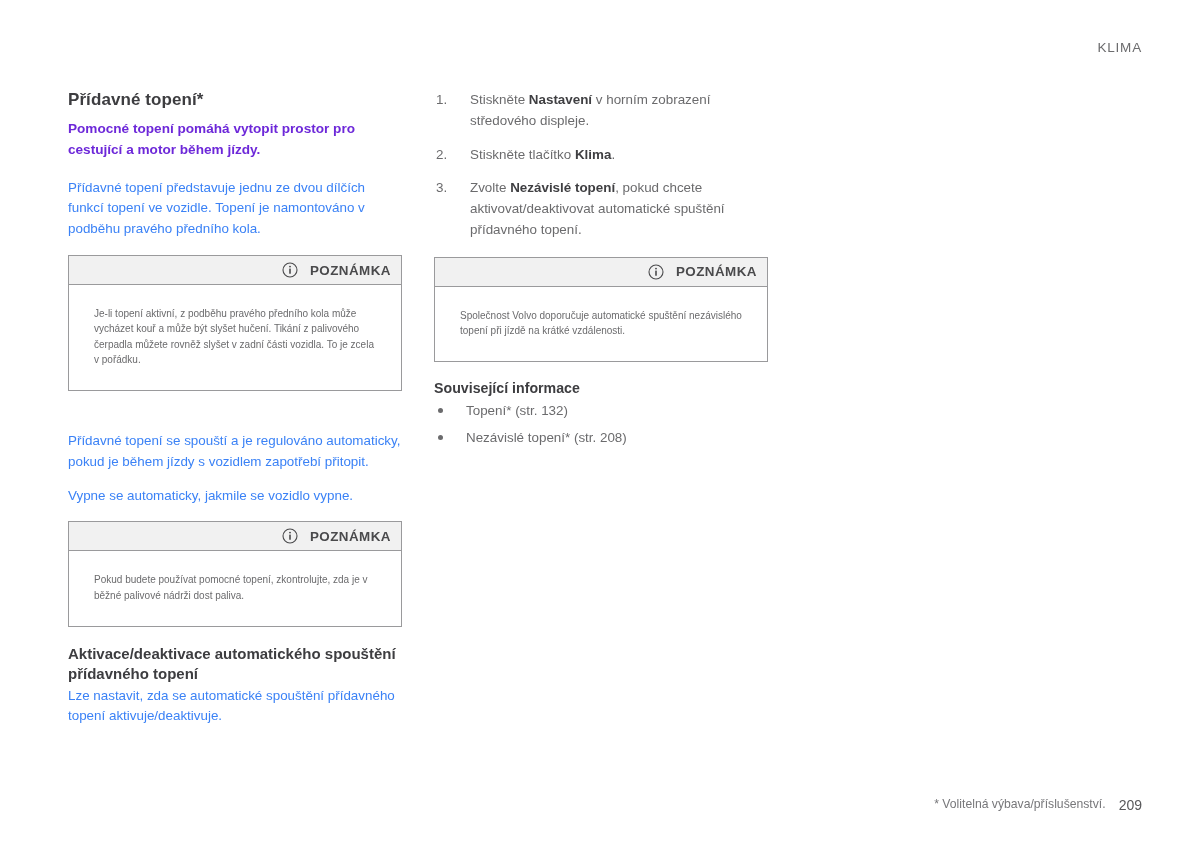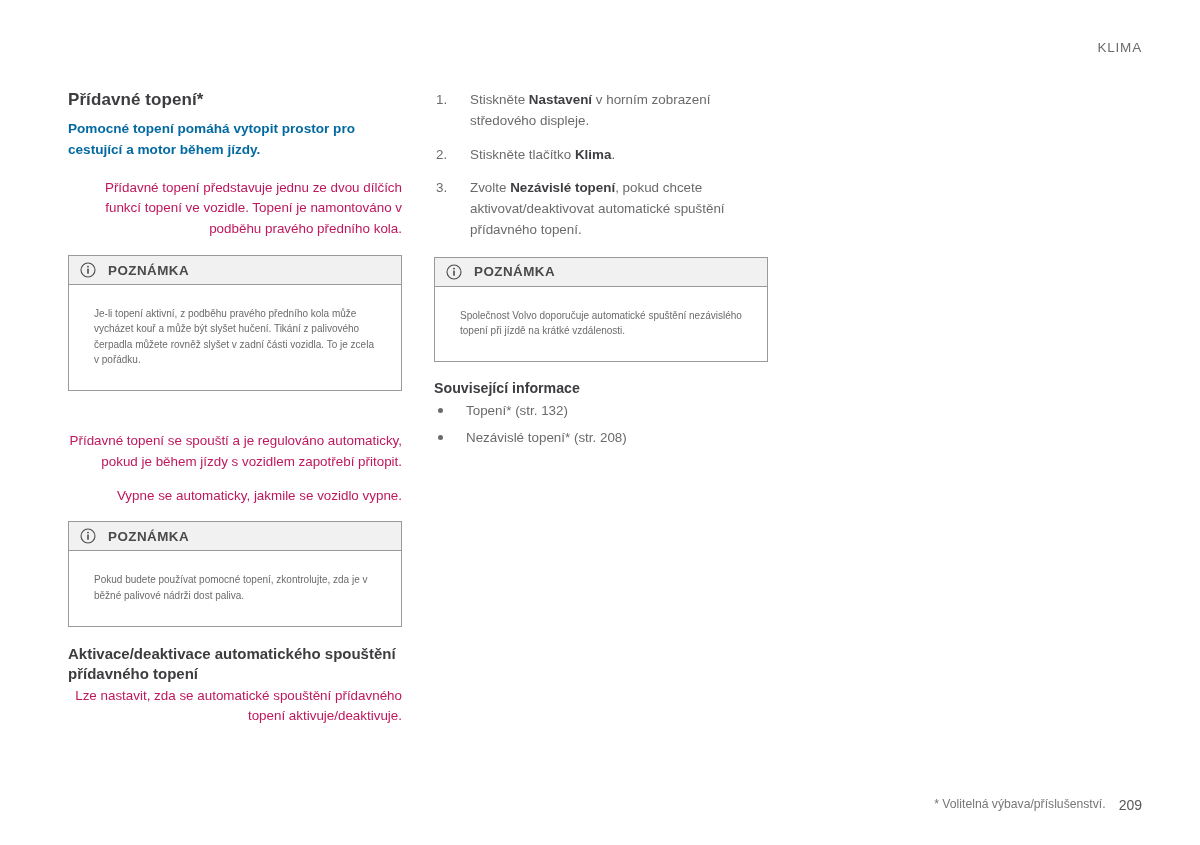--- a/index.html
+++ b/index.html
@@ -62,30 +62,29 @@
     font-weight: 700;
     color: #3d3d40;
     margin: 0 0 3px 0;
     line-height: 1.3;
   }
 
   
   p.lead {
     font-size: 13.6px;
     line-height: 1.52;
-    color: #0369a1;
+    color: #6d28d9;
     font-weight: 600;
     margin: 0 0 17px 0;
   }
   p.body {
     font-size: 13.4px;
     line-height: 1.55;
-    color: #be185d;
+    color: #3b82f6;
     margin: 0 0 15px 0;
-    text-align: right;
   }
   p.body.tight {
     margin-bottom: 13px;
     margin-top: 40px;
   }
   p.body.last {
     margin-bottom: 0;
   }
 
   
@@ -94,20 +93,21 @@
     background: #ffffff;
     margin: 0 0 17px 0;
   }
   .note-header {
     background: #f1f1f1;
     border-bottom: 1px solid #9a9a9c;
     display: flex;
     align-items: center;
     padding: 6px 10px 6px 11px;
     gap: 12px;
+    justify-content: flex-end;
   }
   .note-icon {
     width: 16px;
     height: 16px;
     flex: 0 0 16px;
     display: block;
   }
   .note-title {
     font-size: 13.4px;
     font-weight: 700;

